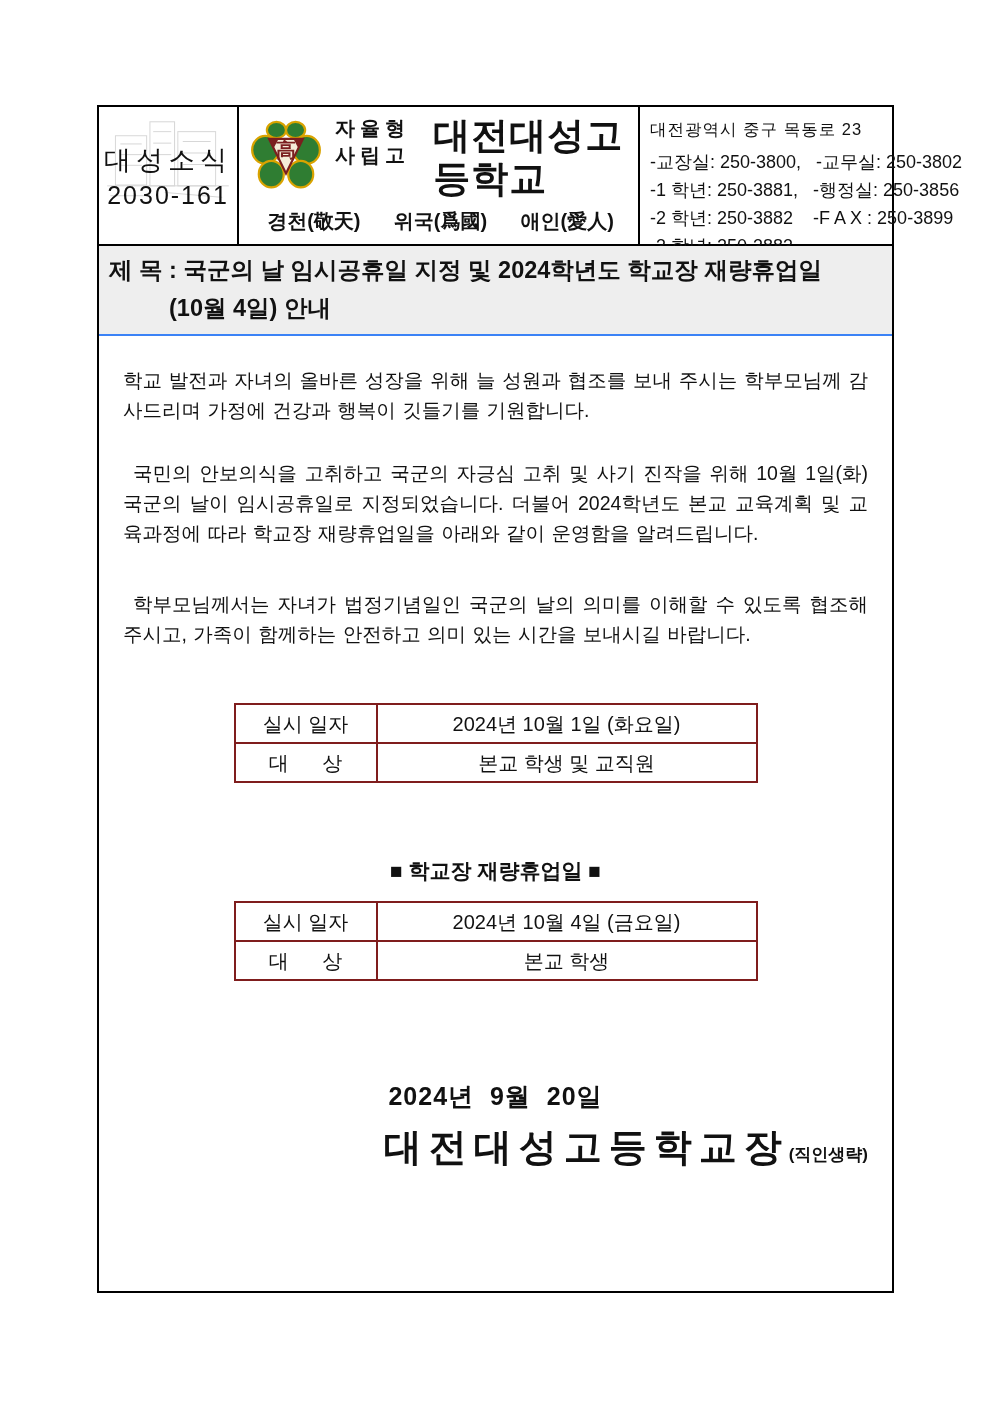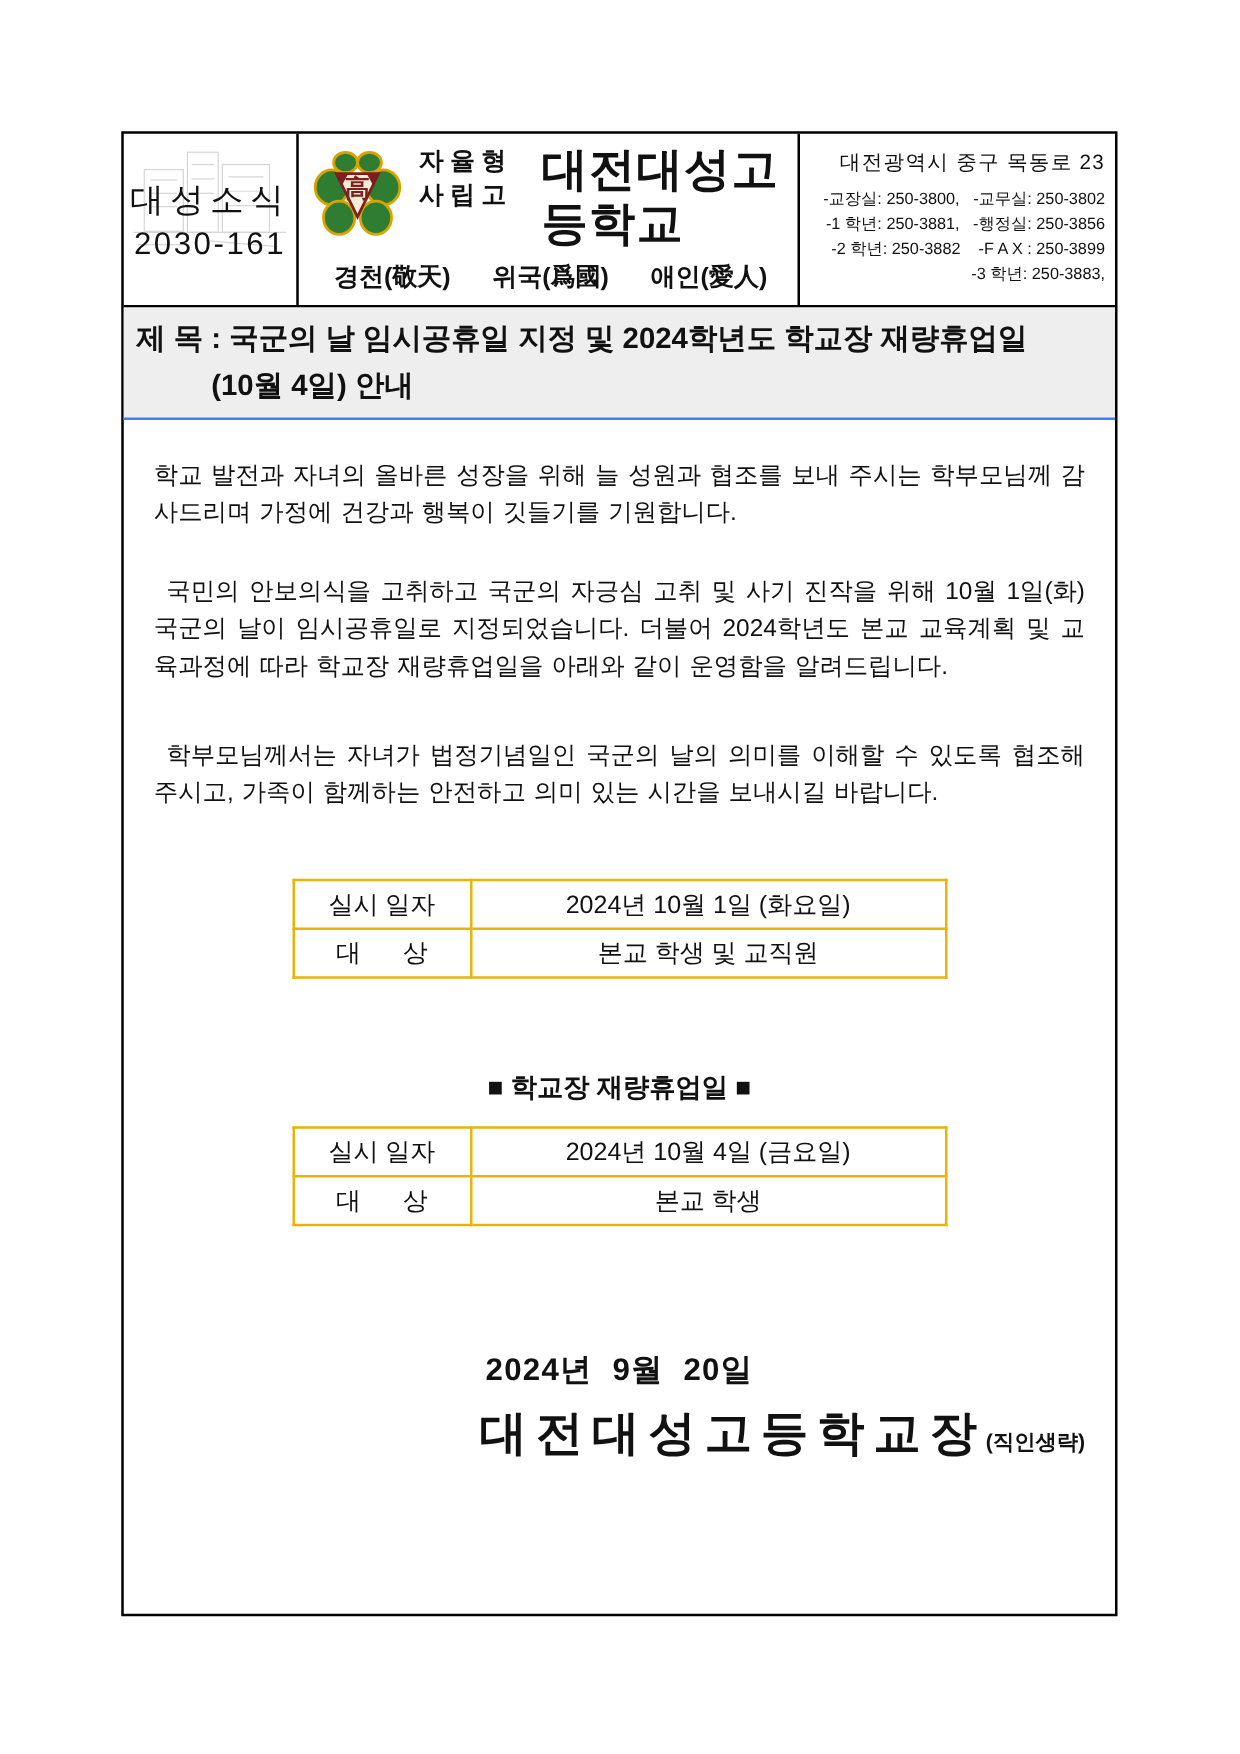--- a/index.html
+++ b/index.html
@@ -31,23 +31,23 @@
   .hdr-mid {
     flex: 1; border-right: 2px solid #000;
     display: flex; flex-direction: column; padding: 8px 6px 9px 10px;
   }
   .brand { display: flex; align-items: center; }
   .brand .logo { width: 74px; height: 78px; flex: 0 0 auto; margin-right: 6px; }
   .brand-txt { display: flex; flex-direction: row; }
   .school-type { font-size: 20px; font-weight: bold; letter-spacing: 5px; margin-left: 6px; }
   .school-name { font-size: 37px; font-weight: bold; letter-spacing: 1px; line-height: 1.15; }
   .motto { font-size: 20px; font-weight: bold; text-align: center; margin-top: auto; white-space: pre; }
-  .hdr-right { width: 252px; padding: 12px 8px 6px 10px; text-align: right; }
+  .hdr-right { width: 252px; padding: 12px 8px 6px 10px; }
   .addr { font-size: 16.5px; letter-spacing: 1px; margin-bottom: 8px; white-space: pre; }
-  .tel-line { font-size: 13px; line-height: 1.55; white-space: pre; }
+  .tel-line { font-size: 18px; line-height: 1.55; white-space: pre; }
 
   
   .titlebar {
     height: 90px; background: #eeeeee; border-bottom: 2px solid #3b82f6;
     display: flex; flex-direction: column; justify-content: center;
     padding: 2px 10px 2px 10px;
     font-size: 23.5px; font-weight: bold; line-height: 1.6;
   }
   .titlebar .t2 { padding-left: 60px; }
 
@@ -59,21 +59,21 @@
   .gap2 { margin-bottom: 42px; }
 
   .sec-title { text-align: center; font-weight: bold; font-size: 21px; }
   .sec1 { margin-top: 54px; }
   .sec2 { margin-top: 72px; }
   table.info {
     border-collapse: collapse; margin: 14px auto 0 auto;
     width: 524px; table-layout: fixed;
   }
   table.info td {
-    border: 2px solid #eab308; height: 39px;
+    border: 2px solid #7f1d1d; height: 39px;
     text-align: center; vertical-align: middle;
     font-size: 20px; white-space: pre;
   }
   table.info td.c1 { width: 142px; }
 
   .date-line { margin-top: 96px; text-align: center; font-size: 25px; font-weight: bold; white-space: pre; letter-spacing: 1px; }
   .sign-line { margin-top: 4px; text-align: right; }
   .signer { font-size: 38px; font-weight: bold; letter-spacing: 7px; }
   .stamp { font-size: 17px; letter-spacing: 0; font-weight: bold; }
 </style>

